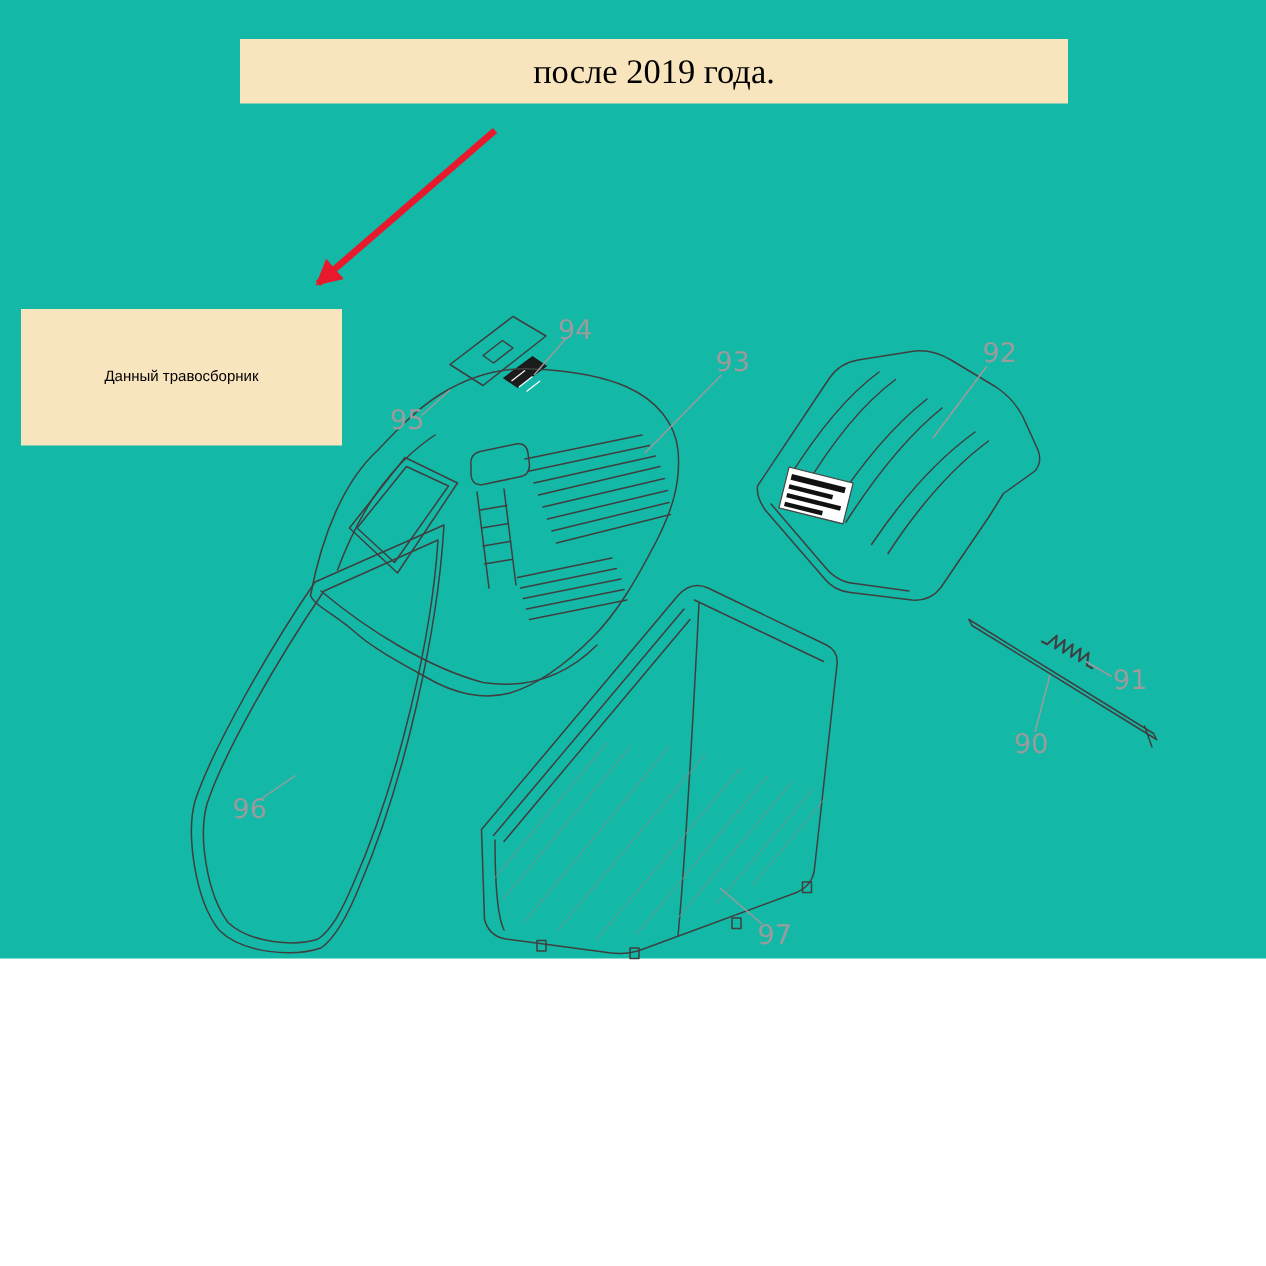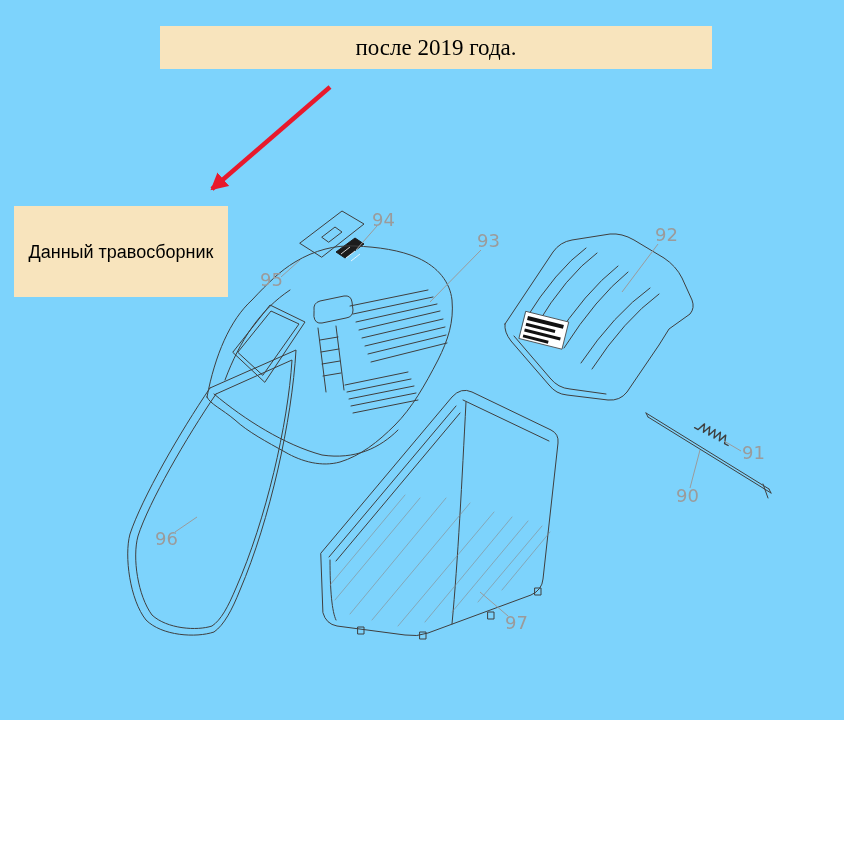--- a/index.html
+++ b/index.html
@@ -1,27 +1,27 @@
 <!DOCTYPE html>
 <html><head>
 <meta charset="utf-8">
 <style>
   * { margin:0; padding:0; box-sizing:border-box; }
   html,body { width:844px; height:844px; }
   body { background:#ffffff; font-family:"Liberation Sans", sans-serif; position:relative; overflow:hidden; }
-  .canvas { position:absolute; left:0; top:0; width:844px; height:720px; background:#7dd3fc; }
+  .canvas { position:absolute; left:0; top:0; width:844px; height:639px; background:#14b8a6; }
   .banner {
     position:absolute; left:160px; top:26px; width:552px; height:43px;
     background:#f8e4bd; display:flex; align-items:center; justify-content:center;
     font-family:"Liberation Serif", serif; font-size:23px; color:#000000;
   }
   .note {
     position:absolute; left:14px; top:206px; width:214px; height:91px;
     background:#f8e4bd; display:flex; flex-direction:row; align-items:center; justify-content:center;
-    font-size:18px; line-height:26px; color:#000000; text-align:center;
+    font-size:10px; line-height:26px; color:#000000; text-align:center;
   }
   svg.diagram { position:absolute; left:0; top:0; }
   .part-label { font-family:"DejaVu Sans", sans-serif; font-size:18px; fill:#9b9b9b; }
   .draw { stroke:#3f3f3f; stroke-width:1; fill:none; stroke-linecap:round; stroke-linejoin:round; }
   .thin { stroke:#8a8a8a; stroke-width:0.6; fill:none; }
   .leader { stroke:#9b9b9b; stroke-width:1; fill:none; }
 </style>
 </head>
 <body>
 

